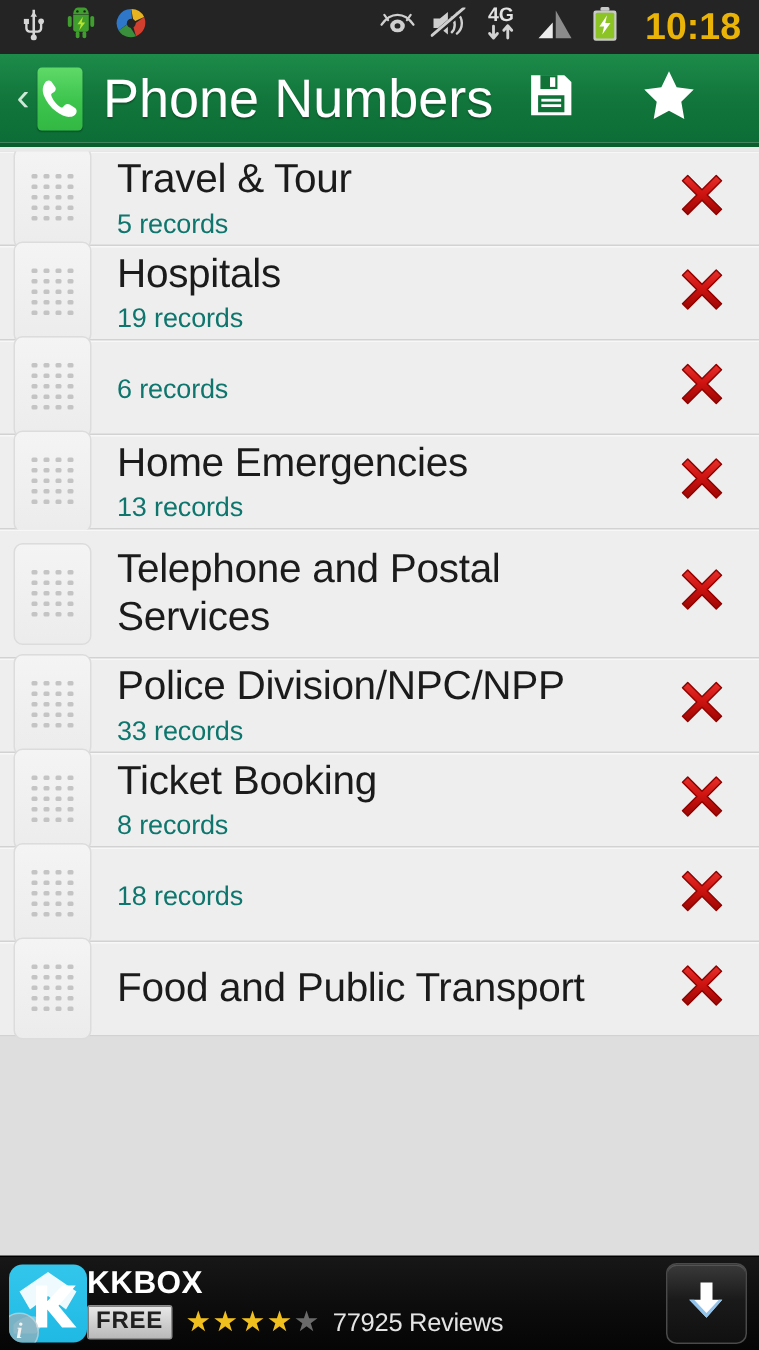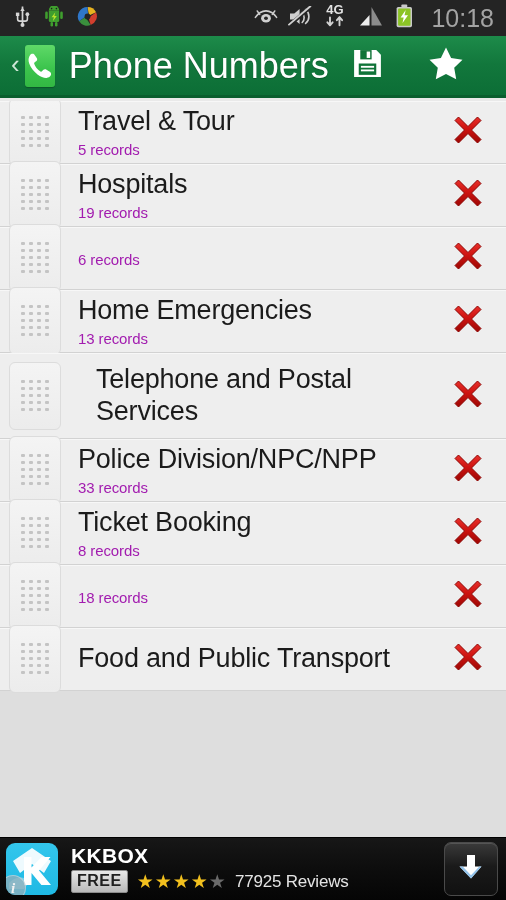--- a/index.html
+++ b/index.html
@@ -8,21 +8,21 @@
 
   #app { position:relative; width:506px; height:900px; background:#e9e9e9; overflow:hidden; }
 
   
   .statusbar {
     position:relative; height:36px; background:#242424;
     display:flex; align-items:center; padding:0 12px 0 14px;
   }
   .sb-left { display:flex; align-items:center; gap:13px; }
   .sb-right { margin-left:auto; display:flex; align-items:center; gap:10px; }
-  .sb-clock { color:#a3a3a3; font-size:25px; letter-spacing:0px; margin-left:7px; font-weight:400; }
+  .sb-clock { color:#eab308; font-size:25px; letter-spacing:0px; margin-left:7px; font-weight:700; }
 
   .icn { display:block; }
 
   
   .actionbar {
     position:relative; height:62px;
     background:linear-gradient(to bottom,#1d8b4a 0%,#12773c 48%,#0c6e36 100%);
     display:flex; align-items:center; padding-left:8px;
     border-bottom:3px solid #0a5e2e;
   }
@@ -43,57 +43,57 @@
   }
 
   
   .list { position:absolute; top:101px; left:0; right:0; bottom:63px; overflow:hidden; background:#dedede; }
   .row {
     position:relative; background:#eeeeee; border-bottom:1px solid #d2d2d2;
     display:flex; align-items:center; padding:0 10px 0 9px;
     box-shadow:inset 0 1px 0 #f7f7f7;
   }
   .row.h1 { height:63px; }
-  .row.h2 { height:86px;gap:18px; }
+  .row.h2 { height:86px; }
   .drag {
     flex:0 0 auto; width:52px; height:68px; border-radius:6px;
     background:linear-gradient(to bottom,#f4f4f4,#ececec);
     border:1px solid #dcdcdc;
     display:flex; align-items:center; justify-content:center;
   }
   .dots { display:grid; grid-template-columns:repeat(4,4px); grid-auto-rows:4px; gap:3px 4px; }
   .dots i { display:block; width:4px; height:3px; background:#c4c4c4; border-radius:1px; }
   .rtext { flex:1 1 auto; min-width:0; padding-left:17px; padding-right:6px; }
   .rtitle {
     font-size:27px; color:#1b1b1b; line-height:1.16; font-weight:400;
     letter-spacing:-0.2px; white-space:nowrap; overflow:hidden;
   }
   .rtitle.wrap { white-space:normal; }
-  .rsub { font-size:15px; color:#a21caf; margin-top:3px; letter-spacing:-0.1px; }
+  .rsub { font-size:18px; color:#0f766e; margin-top:3px; letter-spacing:-0.1px; }
   .del { flex:0 0 auto; width:56px; display:flex; align-items:center; justify-content:center; }
 
   
   .ad {
     position:absolute; left:0; right:0; bottom:0; height:63px;
     background:linear-gradient(to bottom,#171717 0%,#0c0c0c 55%,#050505 100%);
     border-top:1px solid #000;
     display:flex; align-items:center; padding:0 8px 0 6px;
   }
   .ad-logo {
     position:relative; width:52px; height:52px; border-radius:9px; flex:0 0 auto;
     background:linear-gradient(to bottom,#33c6ec,#1fb9e4);
     display:flex; align-items:center; justify-content:center; overflow:hidden;
   }
   .ad-info {
     position:absolute; left:-6px; bottom:-6px; width:26px; height:26px; border-radius:50%;
     background:rgba(150,175,185,.75); border:1px solid rgba(255,255,255,.35);
     display:flex; align-items:center; justify-content:center;
     color:#f2f2f2; font-size:15px; font-style:italic; font-weight:700; font-family:"Liberation Serif", serif;
   }
-  .ad-body { flex:1 1 auto; min-width:0; padding-left:13px; }
+  .ad-body { flex:1 1 auto; min-width:0; }
   .ad-name { color:#ffffff; font-size:21px; font-weight:700; line-height:1.05; letter-spacing:.3px; }
   .ad-meta { display:flex; align-items:center; gap:9px; margin-top:3px; }
   .ad-free {
     color:#202020; font-size:16px; font-weight:700; letter-spacing:.5px;
     background:linear-gradient(to bottom,#e8e8e8,#b9b9b9);
     border:1px solid #8c8c8c; border-radius:2px; padding:0px 5px 1px 5px; line-height:1.25;
   }
   .stars { display:flex; gap:1px; font-size:19px; line-height:1; }
   .stars .s { color:#f2c01e; }
   .stars .e { color:#6a6a6a; }

